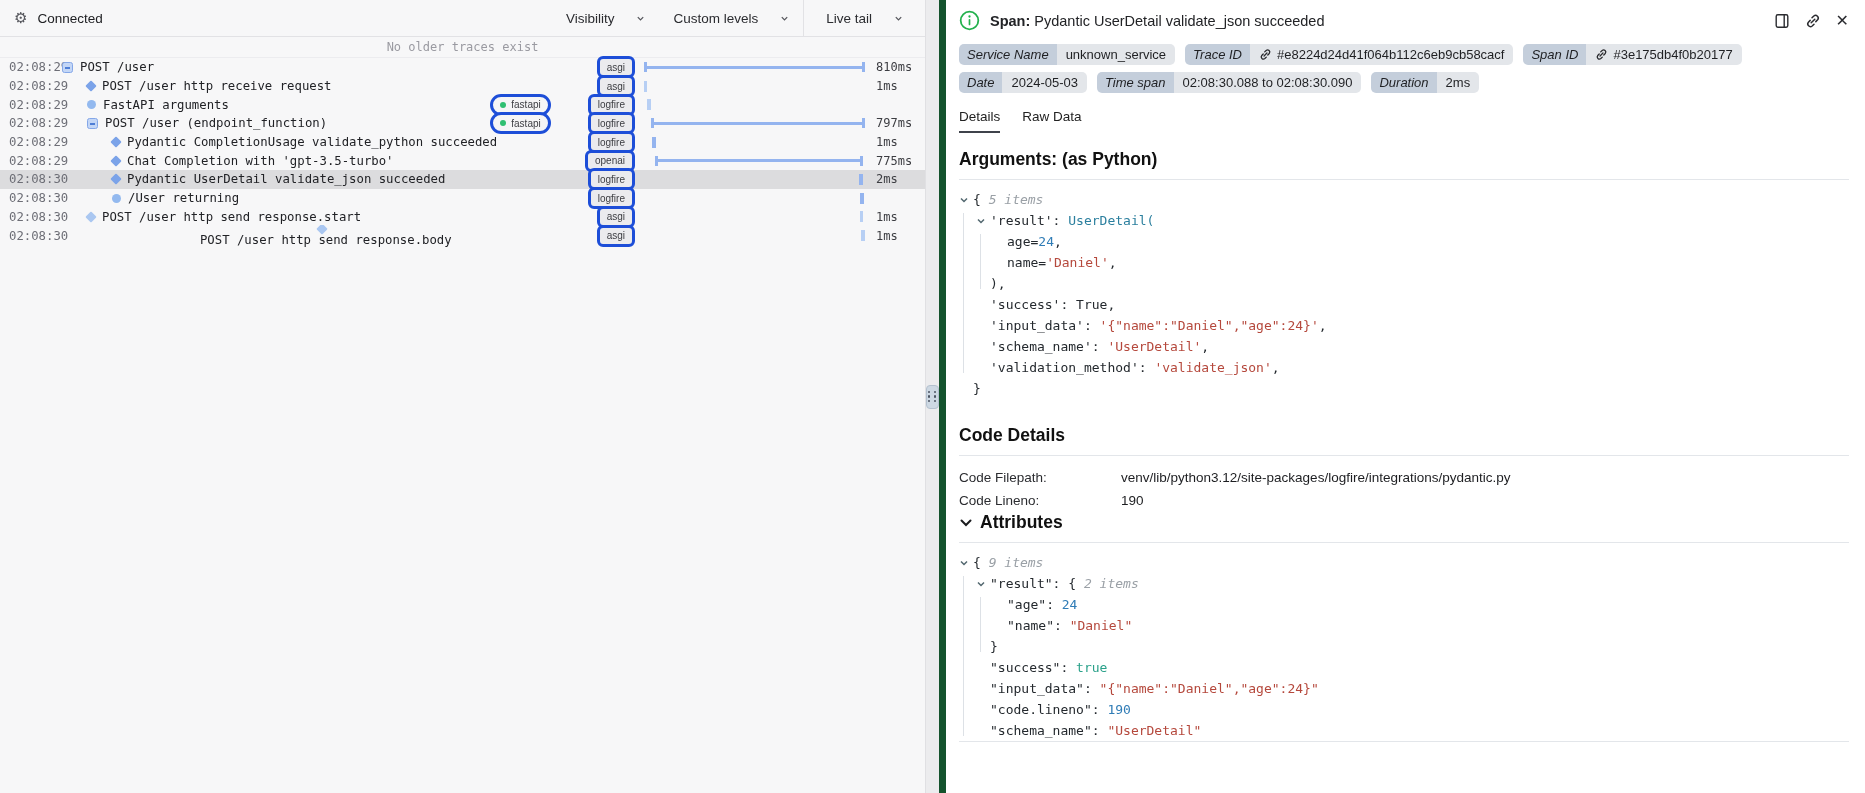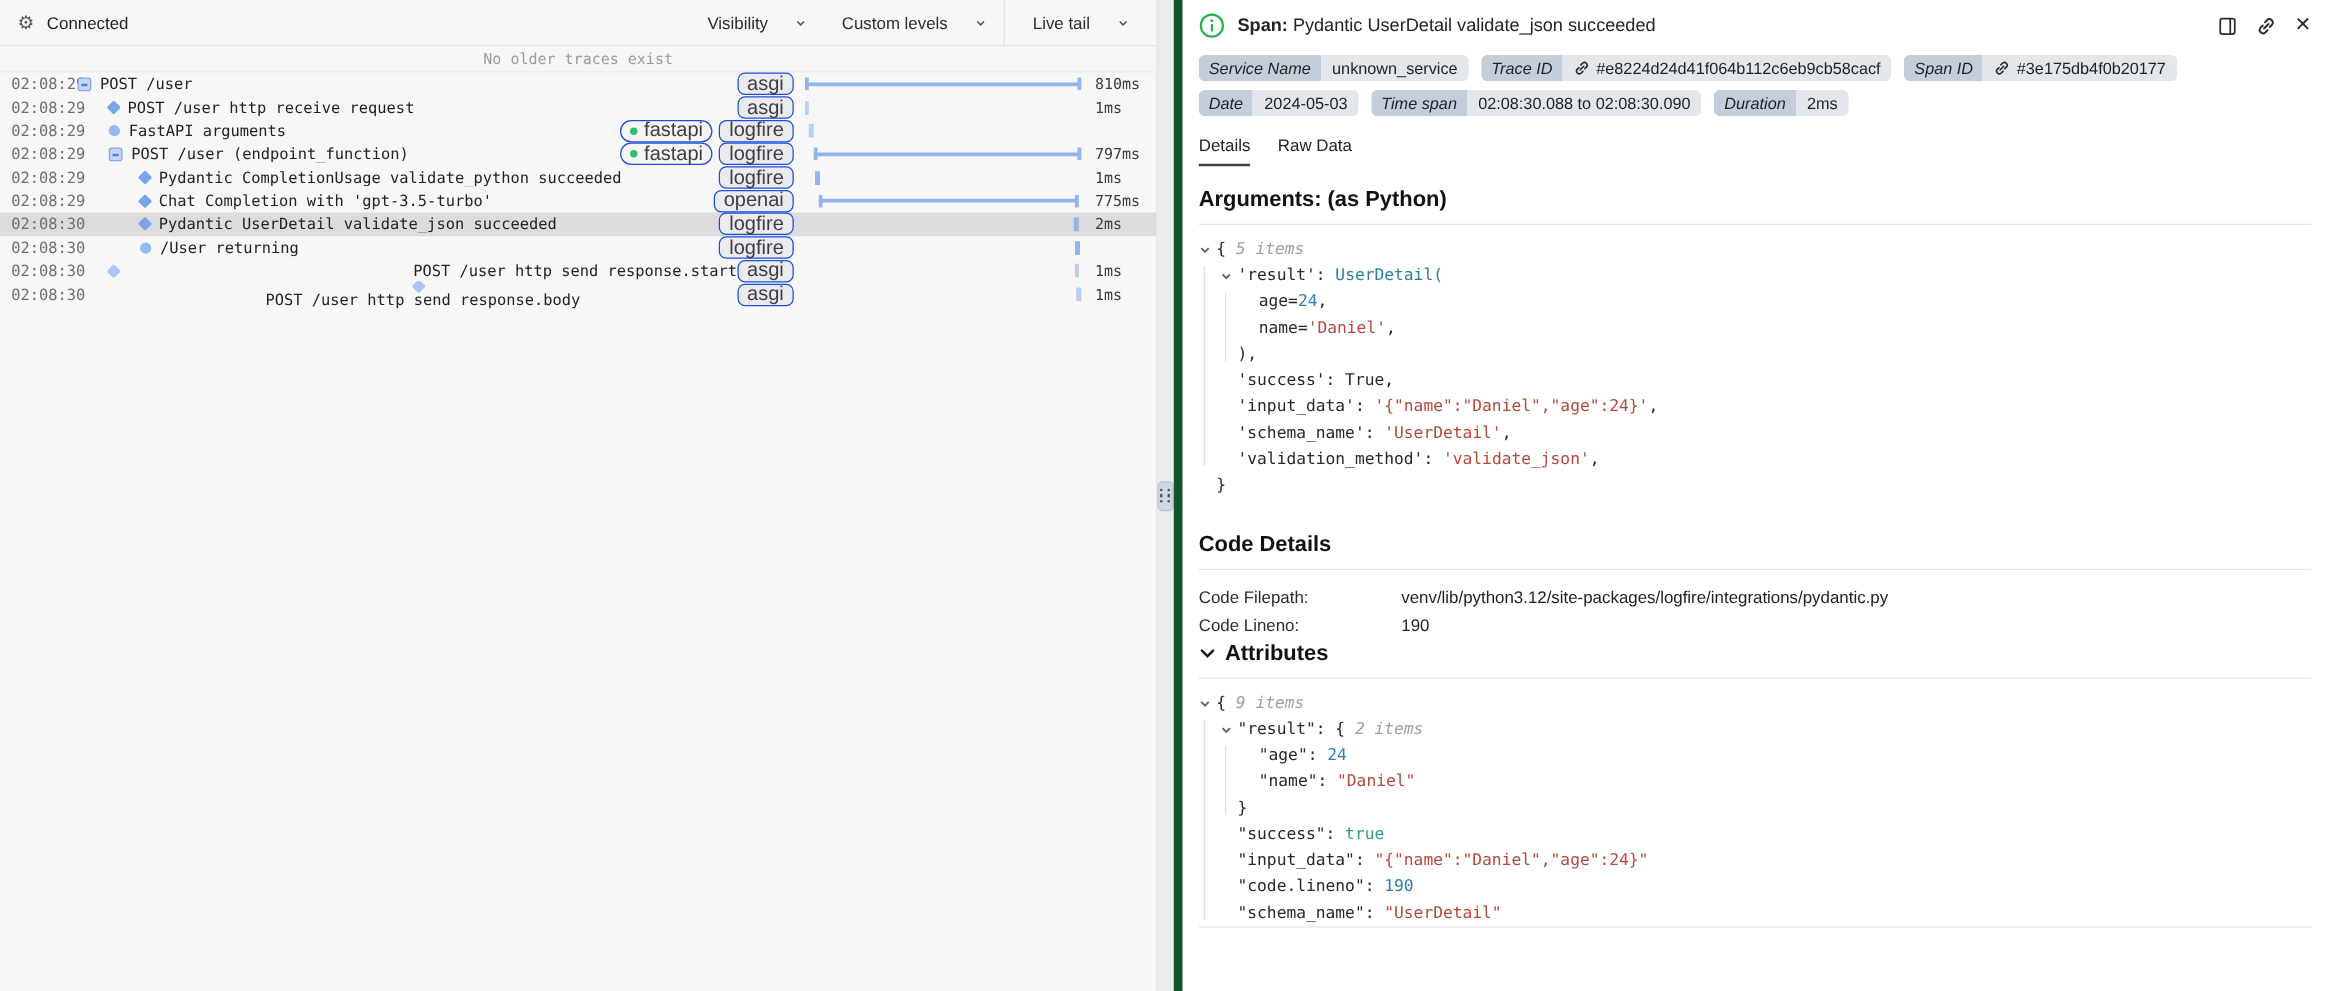--- a/index.html
+++ b/index.html
@@ -34,23 +34,23 @@
   .t-icon { flex:0 0 auto; margin-right:7px; display:inline-flex; }
   .t-label { color:#212226; }
   .icon-collapse { width:11px; height:11px; border-radius:2.5px; background:#c3d6f6;
     border:1px solid #84a7e8; position:relative; }
   .icon-collapse::after { content:""; position:absolute; left:2px; right:2px; top:4px;
     height:1.8px; background:#4e7ed6; }
   .icon-diamond { width:8px; height:8px; transform:rotate(45deg); background:#7ba3e9; border-radius:1px; }
   .icon-diamond.light { background:#aac7f1; }
   .icon-circle { width:9px; height:9px; border-radius:50%; background:#93b9ef; }
   .t-badges { display:flex; gap:5px; margin-right:8px; flex:0 0 auto; }
-  .badge { font-family:"Liberation Sans", sans-serif; font-size:16px; color:#3c3d42;
-    background:#ebebee; border:1px solid #1d4ed8; border-radius:6px; padding:1.5px 7px;
-    line-height:13px; cursor:pointer; }
+  .badge { font-family:"Liberation Sans", sans-serif; font-size:10px; color:#3c3d42;
+    background:#ebebee; border:3px solid #1d4ed8; border-radius:6px; padding:1.5px 7px;
+    line-height:13px; cursor:pointer;margin-left:32px; }
   .badge.pill { border-radius:999px; background:#f5f5f6; display:flex; align-items:center; gap:5px; }
   .badge .dot { width:6px; height:6px; border-radius:50%; background:#2fbf71; display:inline-block; }
   .t-bar { width:224px; flex:0 0 224px; position:relative; height:100%; }
   .barspan { position:absolute; top:50%; margin-top:-1.5px; height:3px; background:#94b4ef; }
   .barspan::before,.barspan::after { content:""; position:absolute; top:-3.5px; width:3px; height:10px; background:#94b4ef; }
   .barspan::before { left:0; } .barspan::after { right:0; }
   .bartick { position:absolute; top:50%; margin-top:-5.5px; width:4px; height:11px; background:#94b4ef; }
   .bartick.light { background:#b7cff4; width:3.5px; }
   .t-dur { width:58px; flex:0 0 58px; padding-left:9px; color:#3c3d42; font-size:12px; }
 
@@ -270,21 +270,21 @@
           <span class="t-badges">
             <span class="badge">logfire</span>
           </span>
           <span class="t-bar">
             <span class="bartick" style="left: 96.8%;"></span>
           </span>
           <span class="t-dur"></span>
         </div>
         <div class="trow">
           <span class="t-time">02:08:30</span>
-          <span class="t-tree" style="padding-left: 25px; justify-content: space-between;">
+          <span class="t-tree" style="padding-left: 25px;">
             <span class="t-icon">
               <span class="icon-diamond light"></span>
             </span>
             <span class="t-label">POST /user http send response.start</span>
           </span>
           <span class="t-badges">
             <span class="badge">asgi</span>
           </span>
           <span class="t-bar">
             <span class="bartick light" style="left: 96.8%;"></span>

